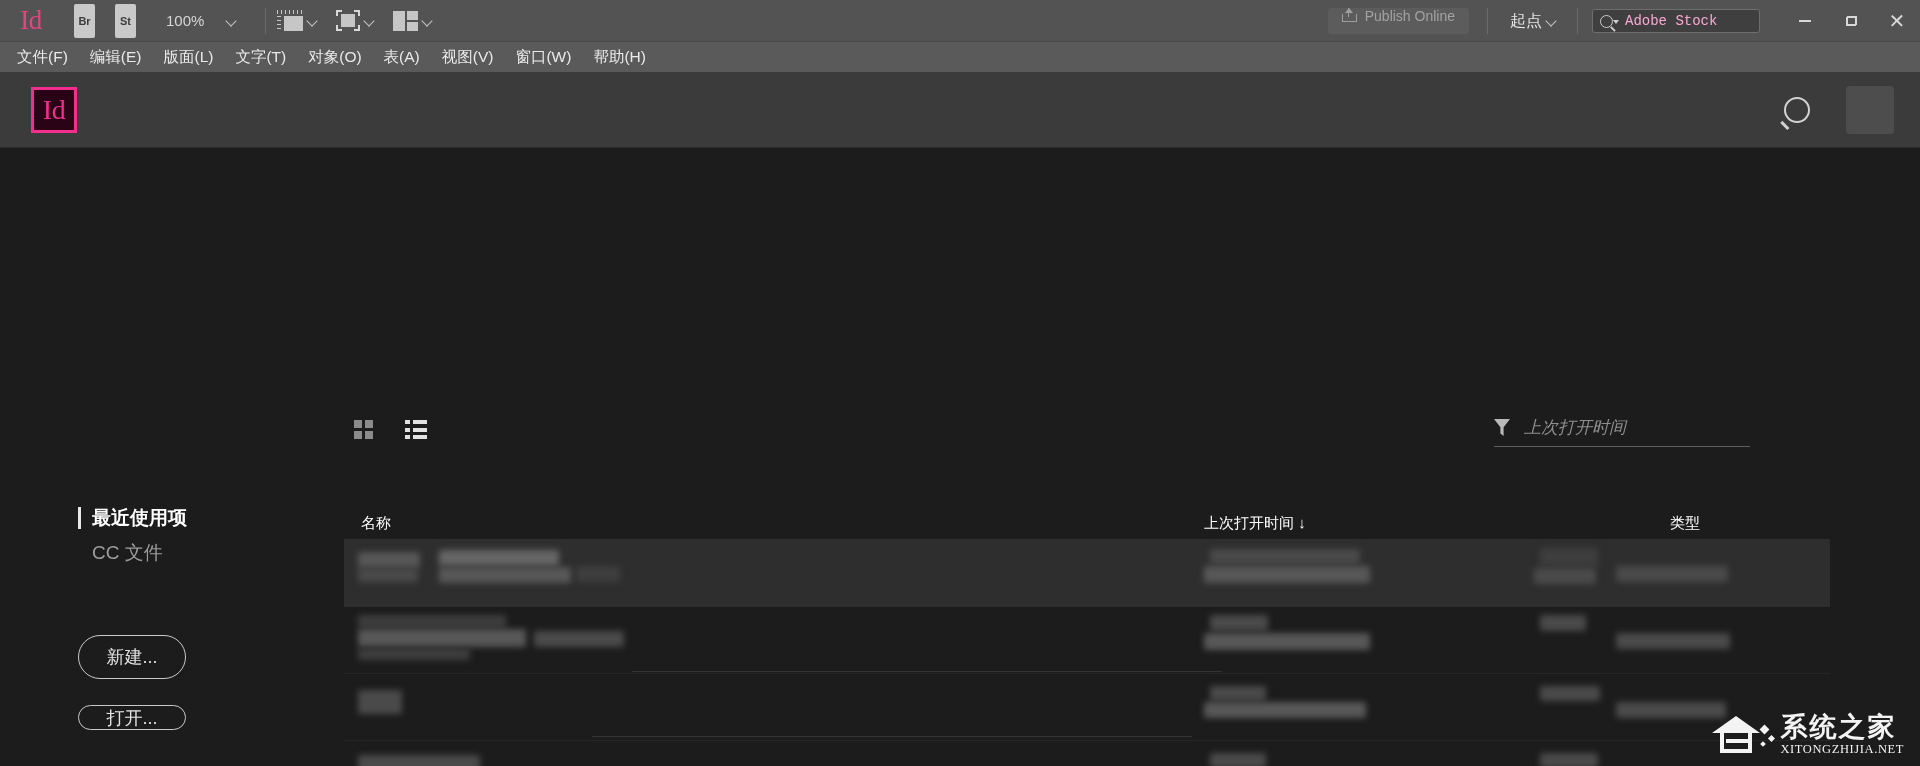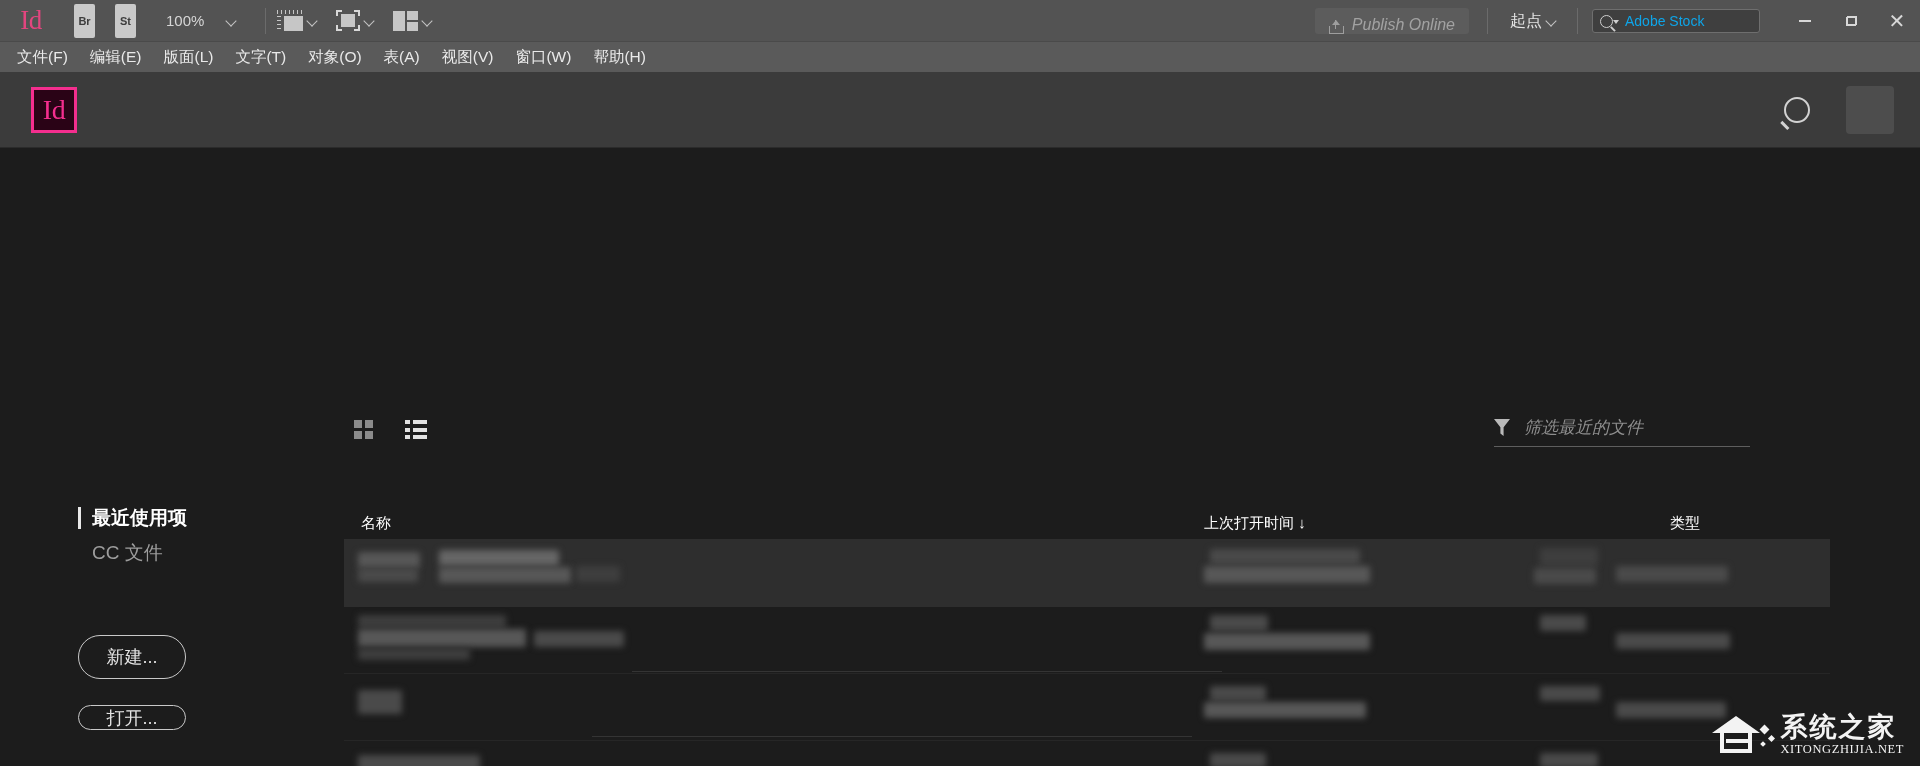--- a/index.html
+++ b/index.html
@@ -95,29 +95,28 @@
   .icon-arrange .r2 { right:0; bottom:0; width:11px; height:9px; }
 
   .appbar-right {
     position: absolute;
     right: 0; top: 0;
     height: 42px;
     display: flex;
     align-items: center;
   }
   .publish-btn {
-    display: flex; align-items: flex-end;
+    display: flex; align-items: flex-start;
     background: #5c5c5c;
     color: #a2a2a2;
     border-radius: 3px;
     height: 26px;
     padding: 0 14px;
-    font-size: 16px;
+    font-size: 14px;
     white-space: nowrap;
-    font-style: italic;
   }
   .publish-ico {
     width: 15px; height: 14px;
     margin-right: 8px;
     position: relative;
   }
   .publish-ico .tray {
     position:absolute; bottom:0; left:0; width:15px; height:8px;
     border:1.6px solid #9e9e9e; border-top:0;
   }
@@ -155,22 +154,22 @@
     content:""; position:absolute; right:-4px; bottom:-3px;
     width: 6px; height: 1.8px; background:#cfcfcf;
     transform: rotate(45deg);
   }
   .stock-search .mag::before {
     content:""; position:absolute; right:-7px; top:4px;
     border-left:3.5px solid transparent; border-right:3.5px solid transparent;
     border-top:4px solid #cfcfcf;
   }
   .stock-search .ph {
-    color: #0ea5e9; font-size: 14px; margin-left: 12px;
-    font-family: Liberation Sans, sans-serif;
+    color: #f9a8d4; font-size: 14px; margin-left: 12px;
+    font-family: Liberation Mono, monospace;
   }
   .winbtns { display: flex; align-items: center; margin-left: 22px; }
   .winbtn {
     width: 46px; height: 42px;
     display: flex; align-items: center; justify-content: center;
     color: #d8d8d8;
   }
   .winbtn .min { width: 12px; height: 2px; background: #d8d8d8; }
   .winbtn .max { width: 11px; height: 10px; position: relative; }
   .winbtn .max::after {
@@ -522,21 +521,21 @@
       <span class="b" style="top:7.5px"></span>
         <span class="l" style="top:7.5px"></span>
       <span class="b" style="top:15px"></span>
         <span class="l" style="top:15px"></span>
     </div>
   </div>
 
 
   <div class="filterwrap">
     <span class="funnel"></span>
-    <span class="filter-ph">筛选最近的文件</span>
+    <span class="filter-ph">上次打开时间</span>
   </div>
 
   <div class="sidebar">
     <div class="side-item active">
       <span class="mark"></span>
       <span>最近使用项</span>
     </div>
     <div class="side-item plain">
       <span>CC 文件</span>
     </div>

